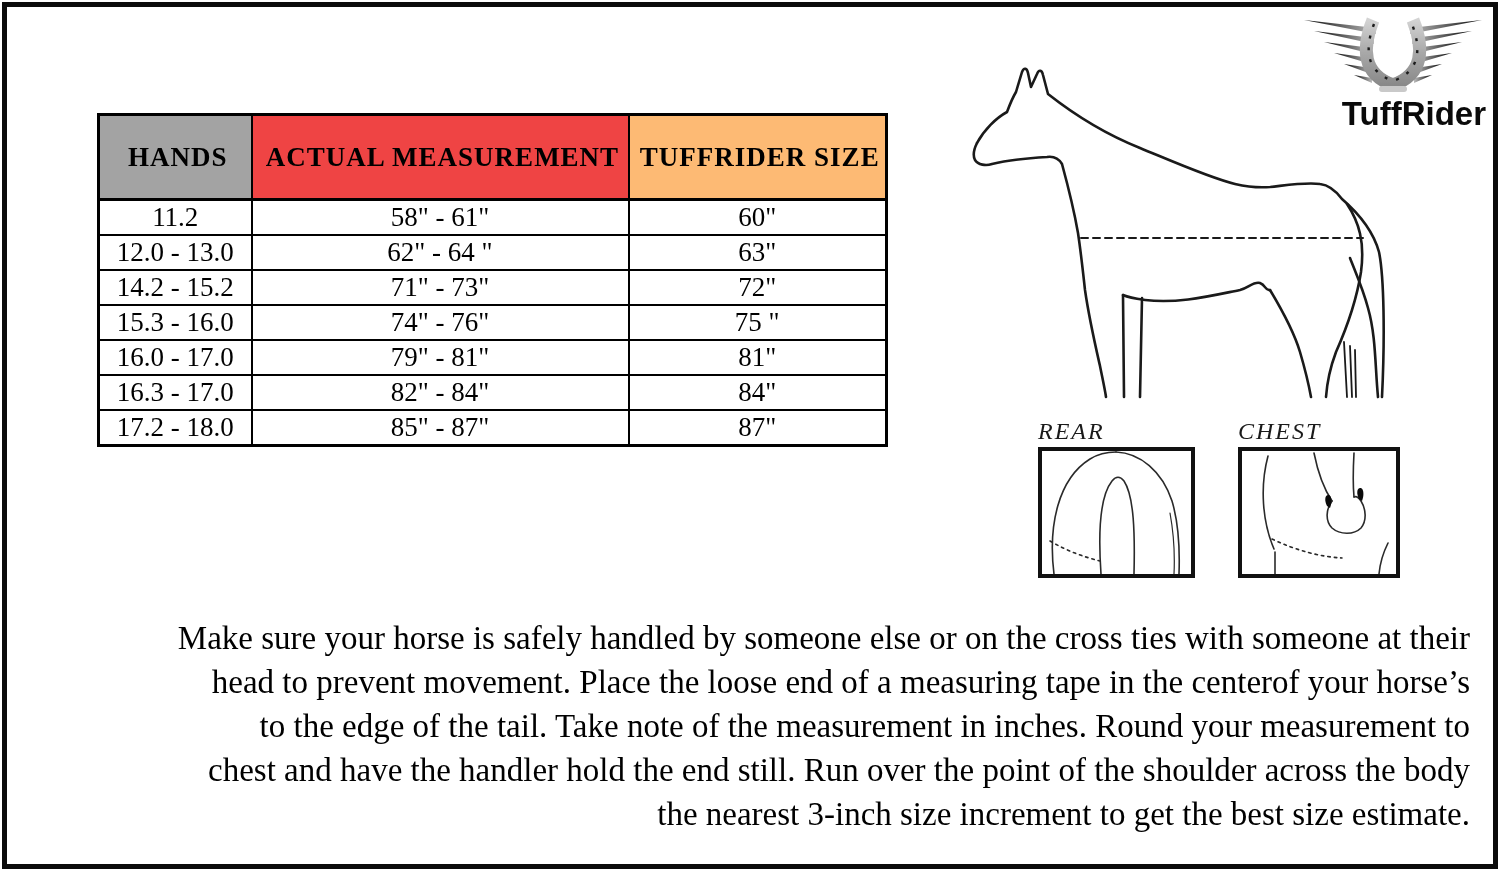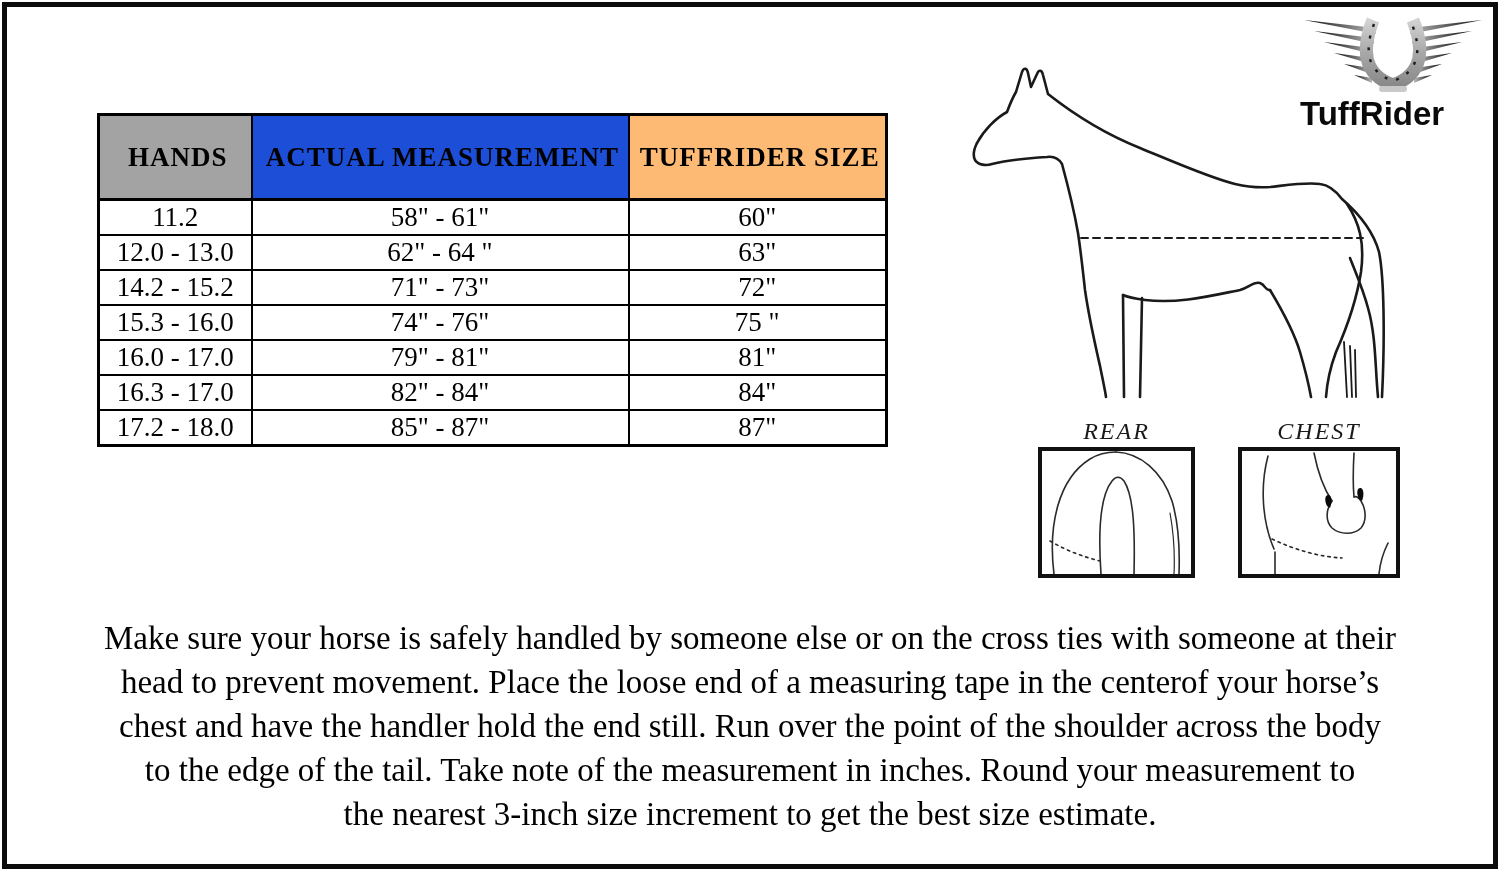--- a/index.html
+++ b/index.html
@@ -24,64 +24,64 @@
   .size-table td{
     height:33px;border:2px solid #000000;font-size:27px;text-align:center;
     padding:0;line-height:1;white-space:nowrap;
   }
 
   
   .horse-wrap{position:absolute;left:948px;top:46px;width:440px;height:360px;}
   .horse-wrap svg{display:block;}
 
   
-  .logo{position:absolute;left:1300px;top:14px;width:186px;text-align:left;}
+  .logo{position:absolute;left:1300px;top:14px;width:186px;text-align:right;}
   .brand-name{
     font-family:"Liberation Sans",sans-serif;font-weight:bold;font-size:33px;
     color:#0a0a0a;margin-top:-3px;letter-spacing:0px;
   }
 
   
   .fig-label{
-    position:absolute;top:418px;text-align:center;font-style:italic;
+    position:absolute;top:418px;font-style:italic;
     font-size:24px;letter-spacing:2px;color:#1a1a1a;
   }
   #rear-label{left:1038px;width:157px;}
   #chest-label{left:1238px;width:162px;}
   .fig-box{
     position:absolute;top:447px;height:131px;border:4px solid #111;
     box-sizing:border-box;background:#fff;
   }
   #rear-box{left:1038px;width:157px;}
   #chest-box{left:1238px;width:162px;}
   .fig-box svg{display:block;}
 
   
   .instructions{
     position:absolute;left:30px;width:1440px;top:616px;text-align:center;
     font-size:33px;color:#000;
   }
-  .instructions .line{line-height:44px;white-space:nowrap;}
+  .instructions .line{line-height:44px;white-space:nowrap;text-align:right;}
 </style>
 </head>
 <body>
 
 <div class="page">
   <div class="frame"></div>
 
   <table class="size-table">
     <colgroup>
         <col class="c1">
         <col class="c2">
         <col class="c3">
       </colgroup>
     <thead>
       <tr>
           <th style="background: rgb(163, 163, 163);">HANDS</th>
-          <th style="background: #1d4ed8;">ACTUAL MEASUREMENT</th>
+          <th style="background: #ef4444;">ACTUAL MEASUREMENT</th>
           <th style="background: #fdba74;">TUFFRIDER SIZE</th>
         </tr>
     </thead>
     <tbody>
         <tr>
           <td>11.2</td>
           <td>58" - 61"</td>
           <td>60"</td>
         </tr>
         <tr>
@@ -219,17 +219,17 @@
       <g fill="#0a0a0a" stroke="none">
         <path d="M 85,55 C 82,49 83,43 87,44 C 90,45 90,52 88,57 Z"></path>
         <path d="M 117,48 C 114,42 115,36 119,37 C 122,38 122,45 120,50 Z"></path>
       </g>
     </svg>
   </div>
 
   <div class="instructions">
       <div class="line">Make sure your horse is safely handled by someone else or on the cross ties with someone at their</div>
       <div class="line">head to prevent movement. Place the loose end of a measuring tape in the centerof your horse’s</div>
+      <div class="line">to the edge of the tail. Take note of the measurement in inches. Round your measurement to</div>
       <div class="line">chest and have the handler hold the end still. Run over the point of the shoulder across the body</div>
-      <div class="line">to the edge of the tail. Take note of the measurement in inches. Round your measurement to</div>
       <div class="line">the nearest 3-inch size increment to get the best size estimate.</div>
     </div>
 </div>
 
 </body></html>

